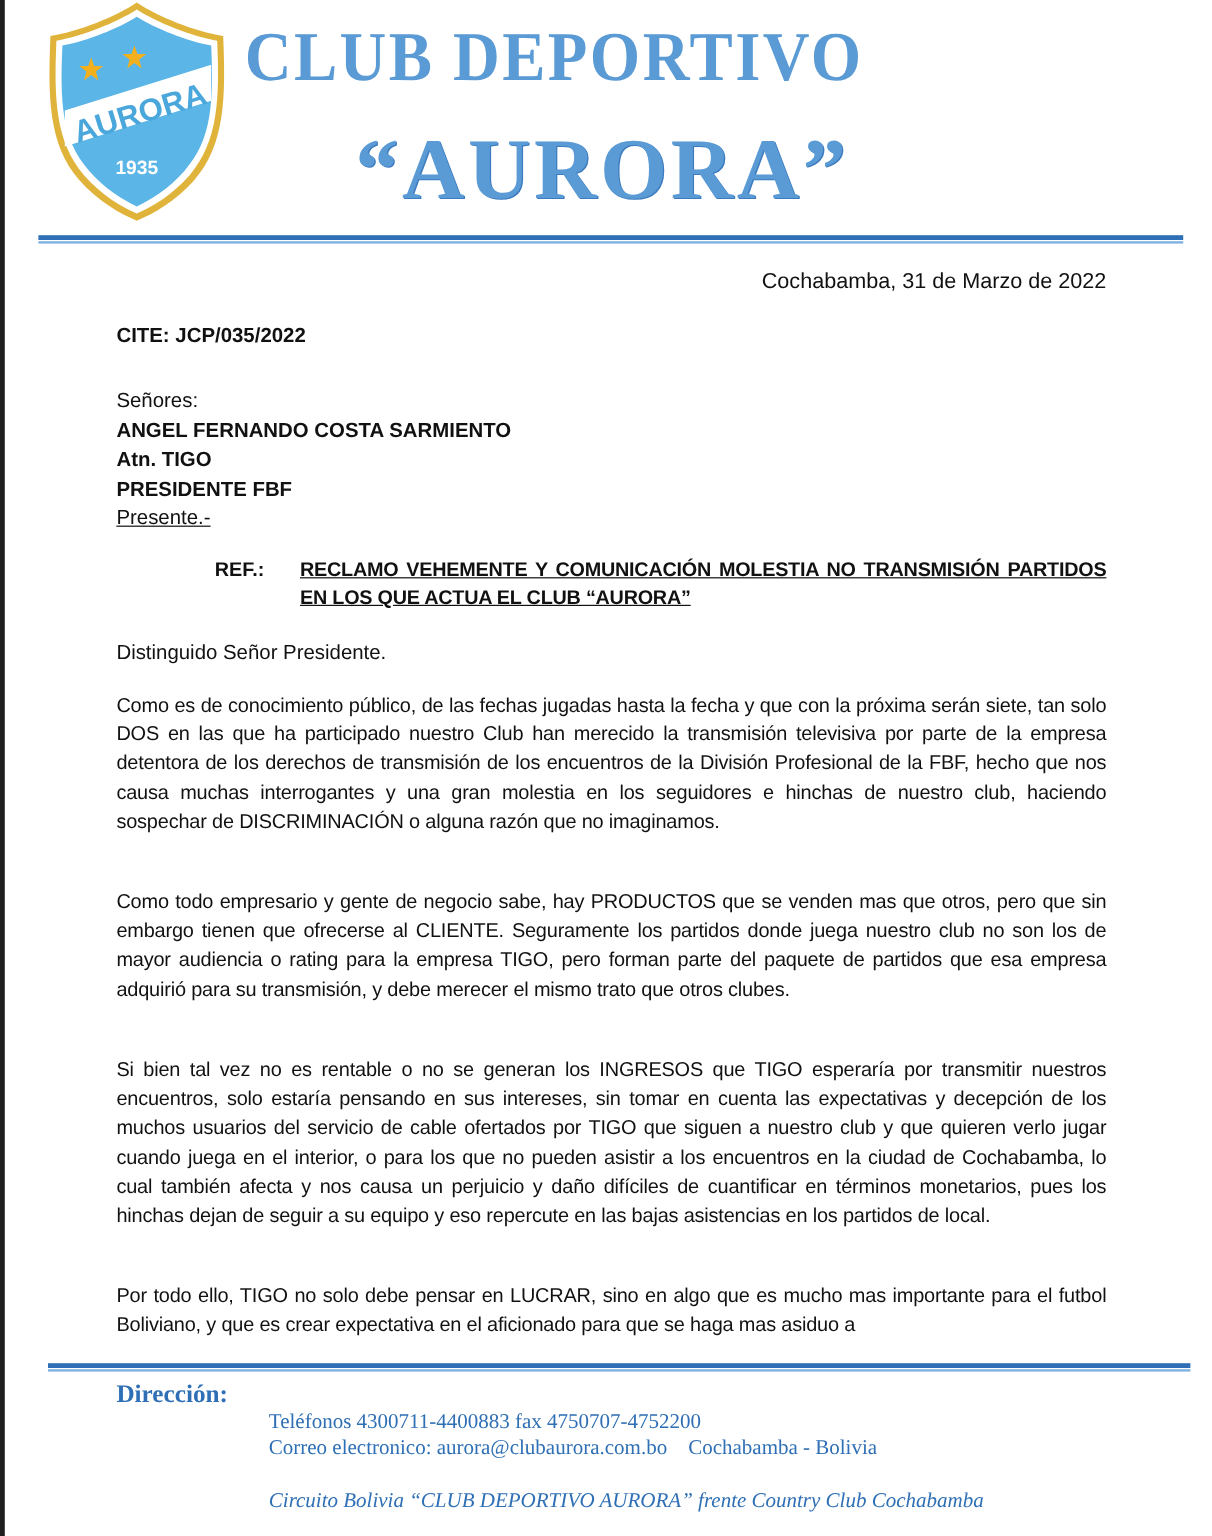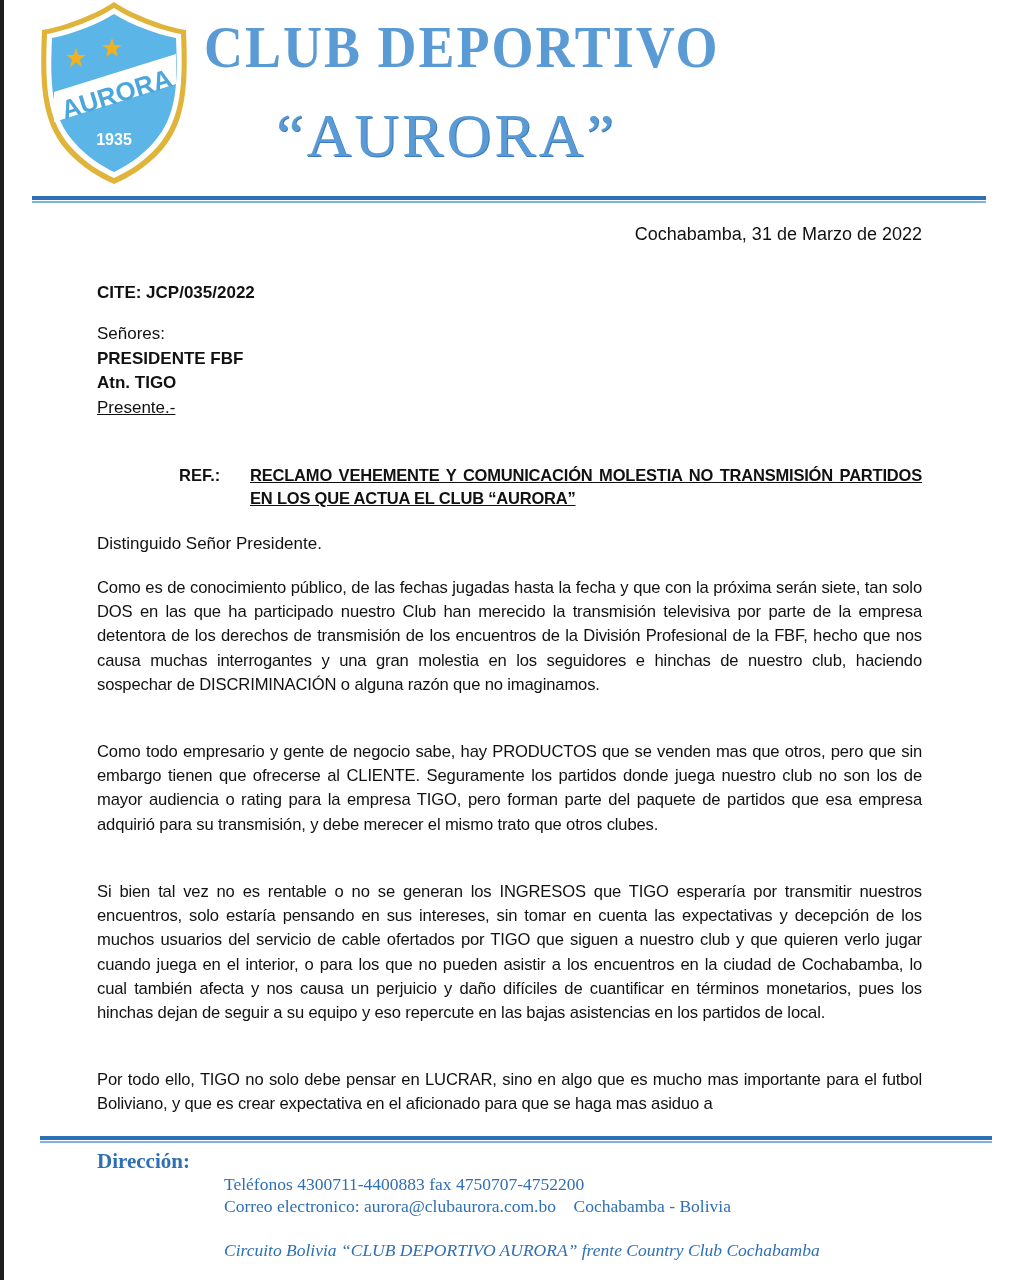--- a/index.html
+++ b/index.html
@@ -12,33 +12,33 @@
 
   
   .logo { position: absolute; left: 36px; top: 0; width: 156px; height: 186px; }
   .title-1 {
     position: absolute; left: 204px; top: 14px; width: 600px;
     font-family: "Liberation Serif", serif; font-weight: bold;
     font-size: 54px; letter-spacing: 2px; color: #5b9bd5;
     transform: scaleY(1.08); transform-origin: top left; white-space: nowrap;
   }
   .title-2 {
-    position: absolute; left: 276px; top: 100px; width: 500px;
-    font-family: "Liberation Serif", serif; font-weight: normal;
-    font-size: 62px; letter-spacing: 3px; color: #5b9bd5;
+    position: absolute; left: 296px; top: 100px; width: 500px;
+    font-family: "Liberation Serif", serif; font-weight: bold;
+    font-size: 72px; letter-spacing: 3px; color: #5b9bd5;
     text-shadow: 1px 1px 0 #3c7bbf; white-space: nowrap;
   }
   .header-rule { position: absolute; left: 32px; top: 196px; width: 954px; height: 8px; }
   .header-rule .r1 { height: 4px; background: #2e6fb5; }
   .header-rule .r2 { height: 1px; background: #ffffff; }
   .header-rule .r3 { height: 2px; background: #7fb2e0; }
 
   
   .date { position: absolute; right: 88px; top: 224px; font-size: 18px; color: #111; }
-  .cite { position: absolute; left: 97px; top: 283px; font-size: 17px; font-weight: bold; text-align: right; }
+  .cite { position: absolute; left: 97px; top: 270px; font-size: 17px; font-weight: bold; text-align: right; }
   .addr { position: absolute; left: 97px; top: 322px; font-size: 17px; line-height: 24.5px; }
   .addr .b { font-weight: bold; }
   .addr .u { text-decoration: underline; }
   .ref { position: absolute; left: 179px; top: 464px; width: 743px; font-size: 16.5px; font-weight: bold; line-height: 23px; }
   .ref .label { position: absolute; left: 0; top: 0; text-align: center; }
   .ref .text { position: absolute; left: 71px; top: 0; width: 672px; text-decoration: underline; text-align: justify; text-align-last: left; letter-spacing: -0.2px; }
   .salutation { position: absolute; left: 97px; top: 534px; font-size: 17px; }
   .para {
     position: absolute; left: 97px; width: 825px;
     font-size: 16.6px; line-height: 24.2px; text-align: justify; letter-spacing: -0.15px;
@@ -83,22 +83,23 @@
   <div class="r1"></div>
     <div class="r2"></div>
     <div class="r3"></div>
 </div>
 
 <div class="date">Cochabamba, 31 de Marzo de 2022</div>
 <div class="cite">CITE: JCP/035/2022</div>
 
 <div class="addr">
   <div>Señores:</div>
+  <div class="b">ANGEL FERNANDO COSTA SARMIENTO</div>
+  <div class="b">Atn. TIGO</div>
   <div class="b">PRESIDENTE FBF</div>
-  <div class="b">Atn. TIGO</div>
   <div><span class="u">Presente.-</span></div>
 </div>
 
 <div class="ref">
   <span class="label">REF.:</span>
   <span class="text">RECLAMO VEHEMENTE Y COMUNICACIÓN MOLESTIA NO TRANSMISIÓN PARTIDOS EN LOS QUE ACTUA EL CLUB “AURORA”</span>
 </div>
 
 <div class="salutation">Distinguido Señor Presidente.</div>
 

